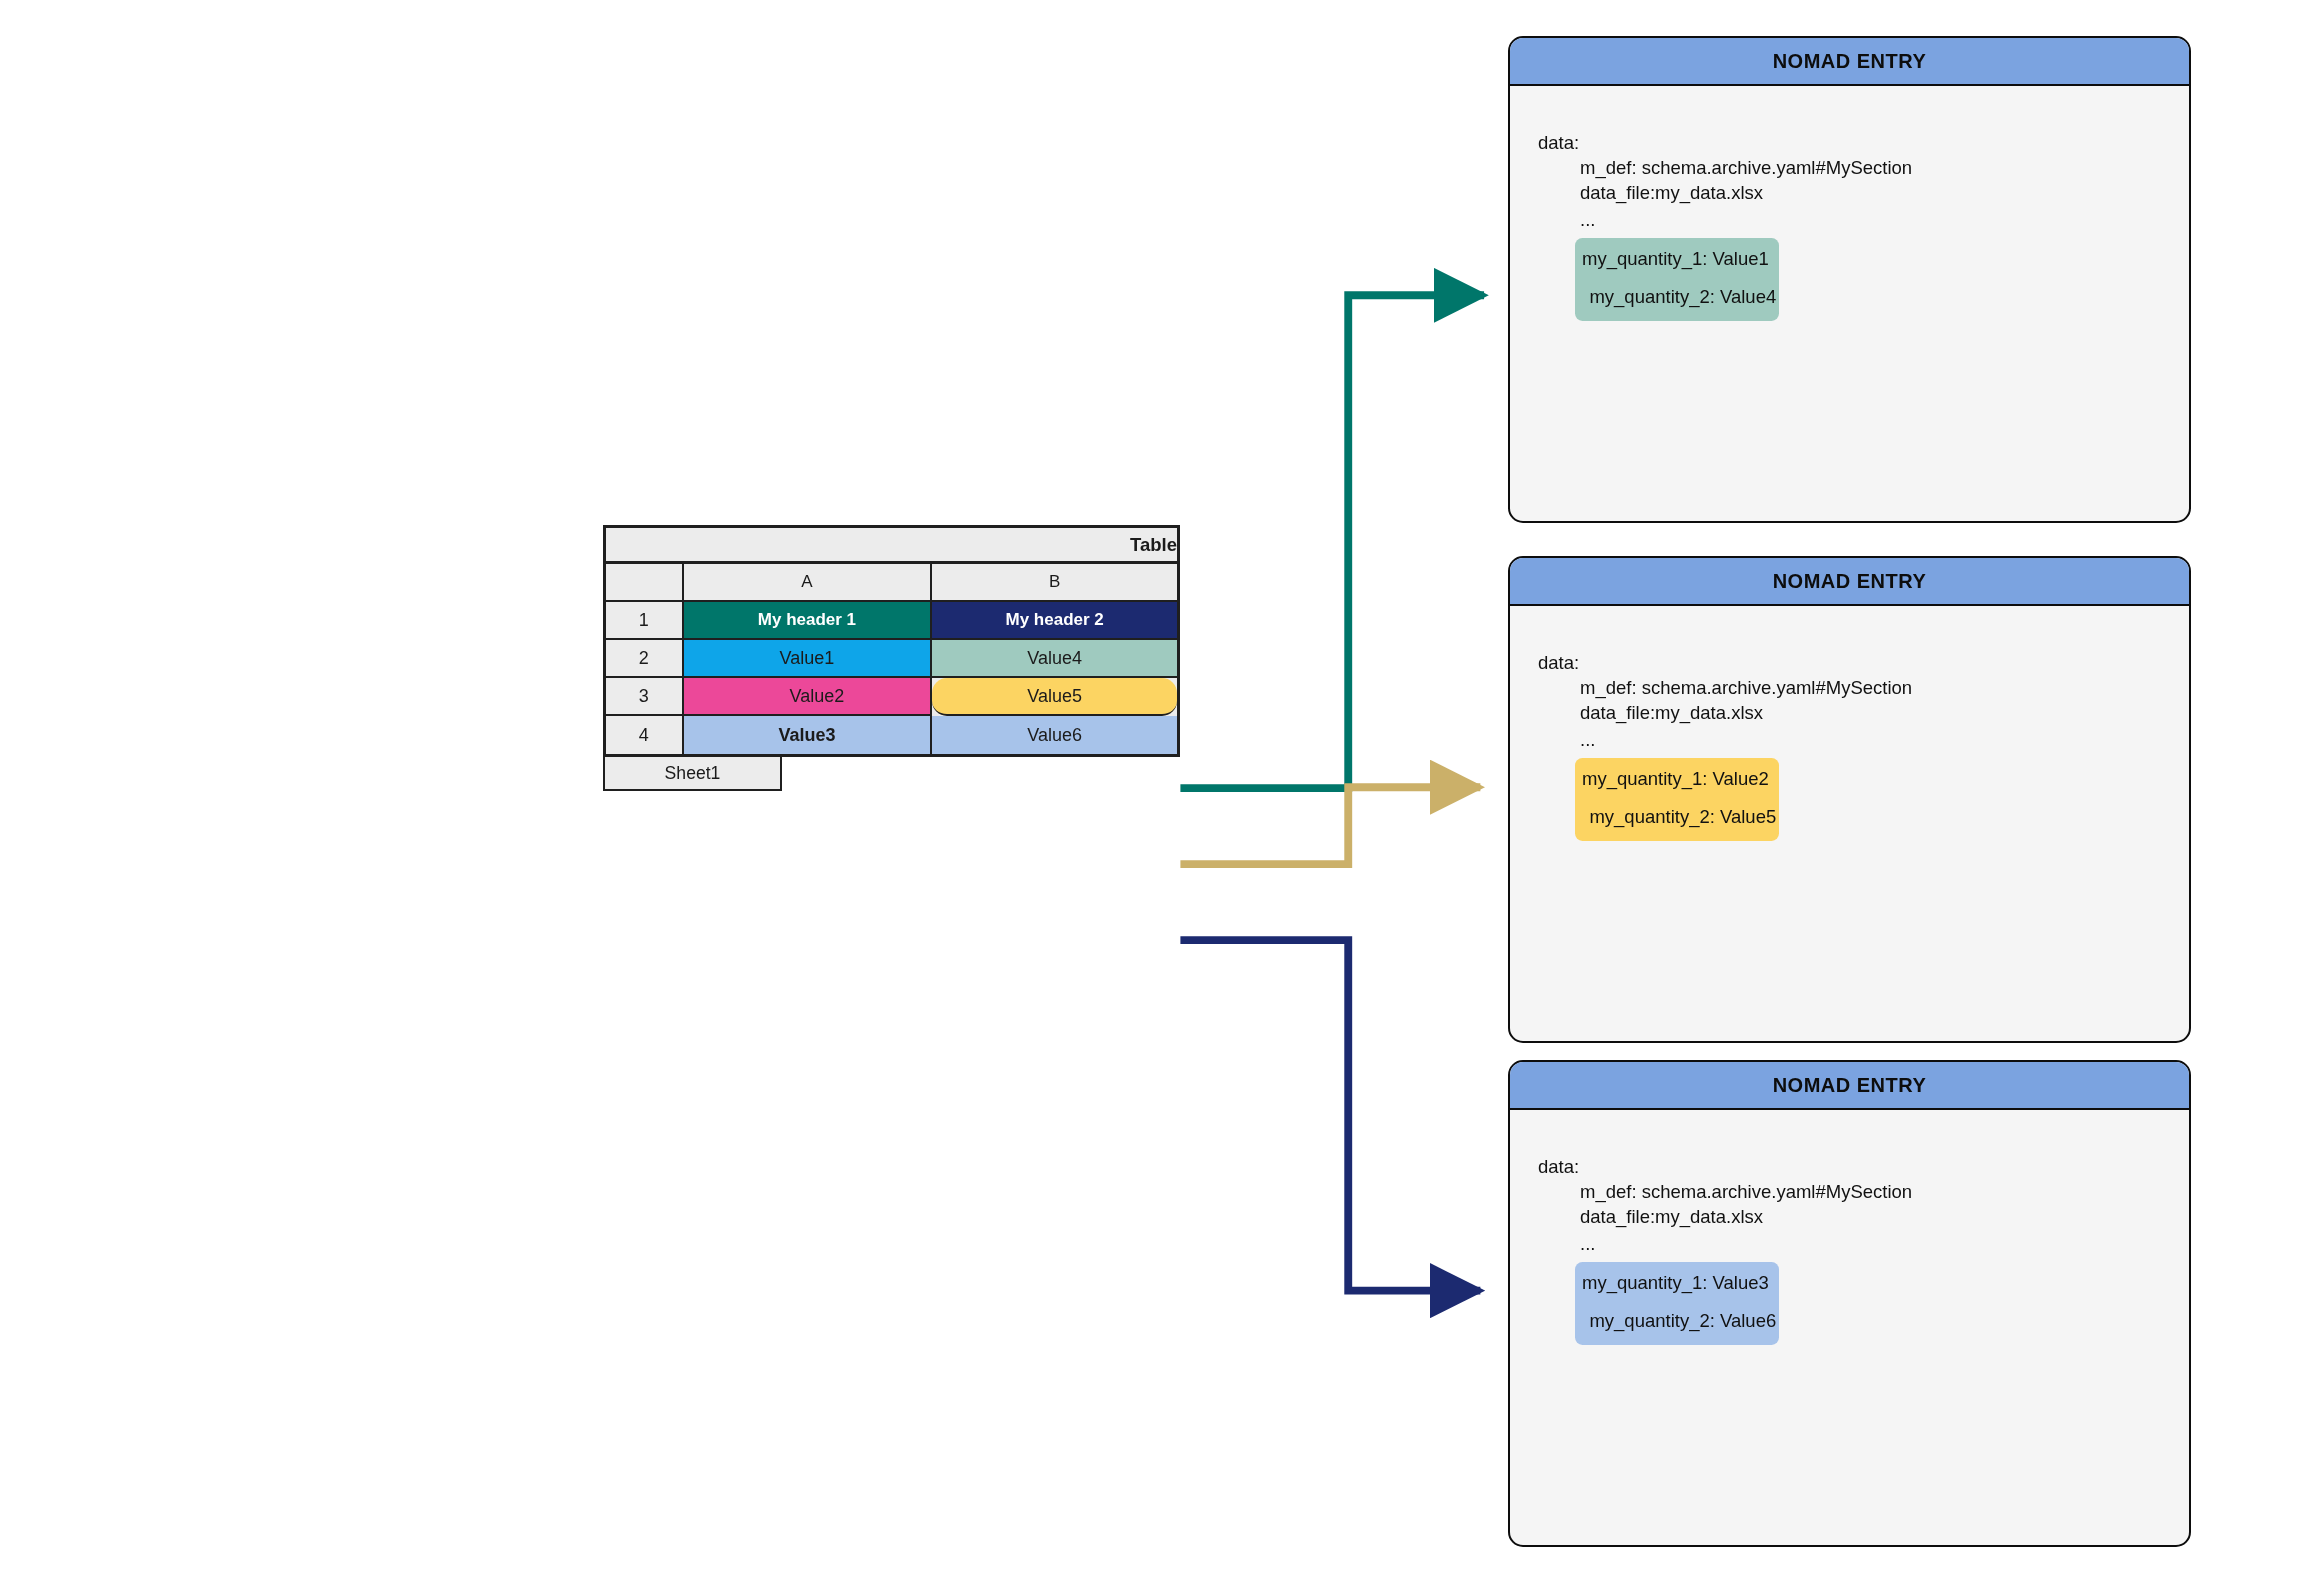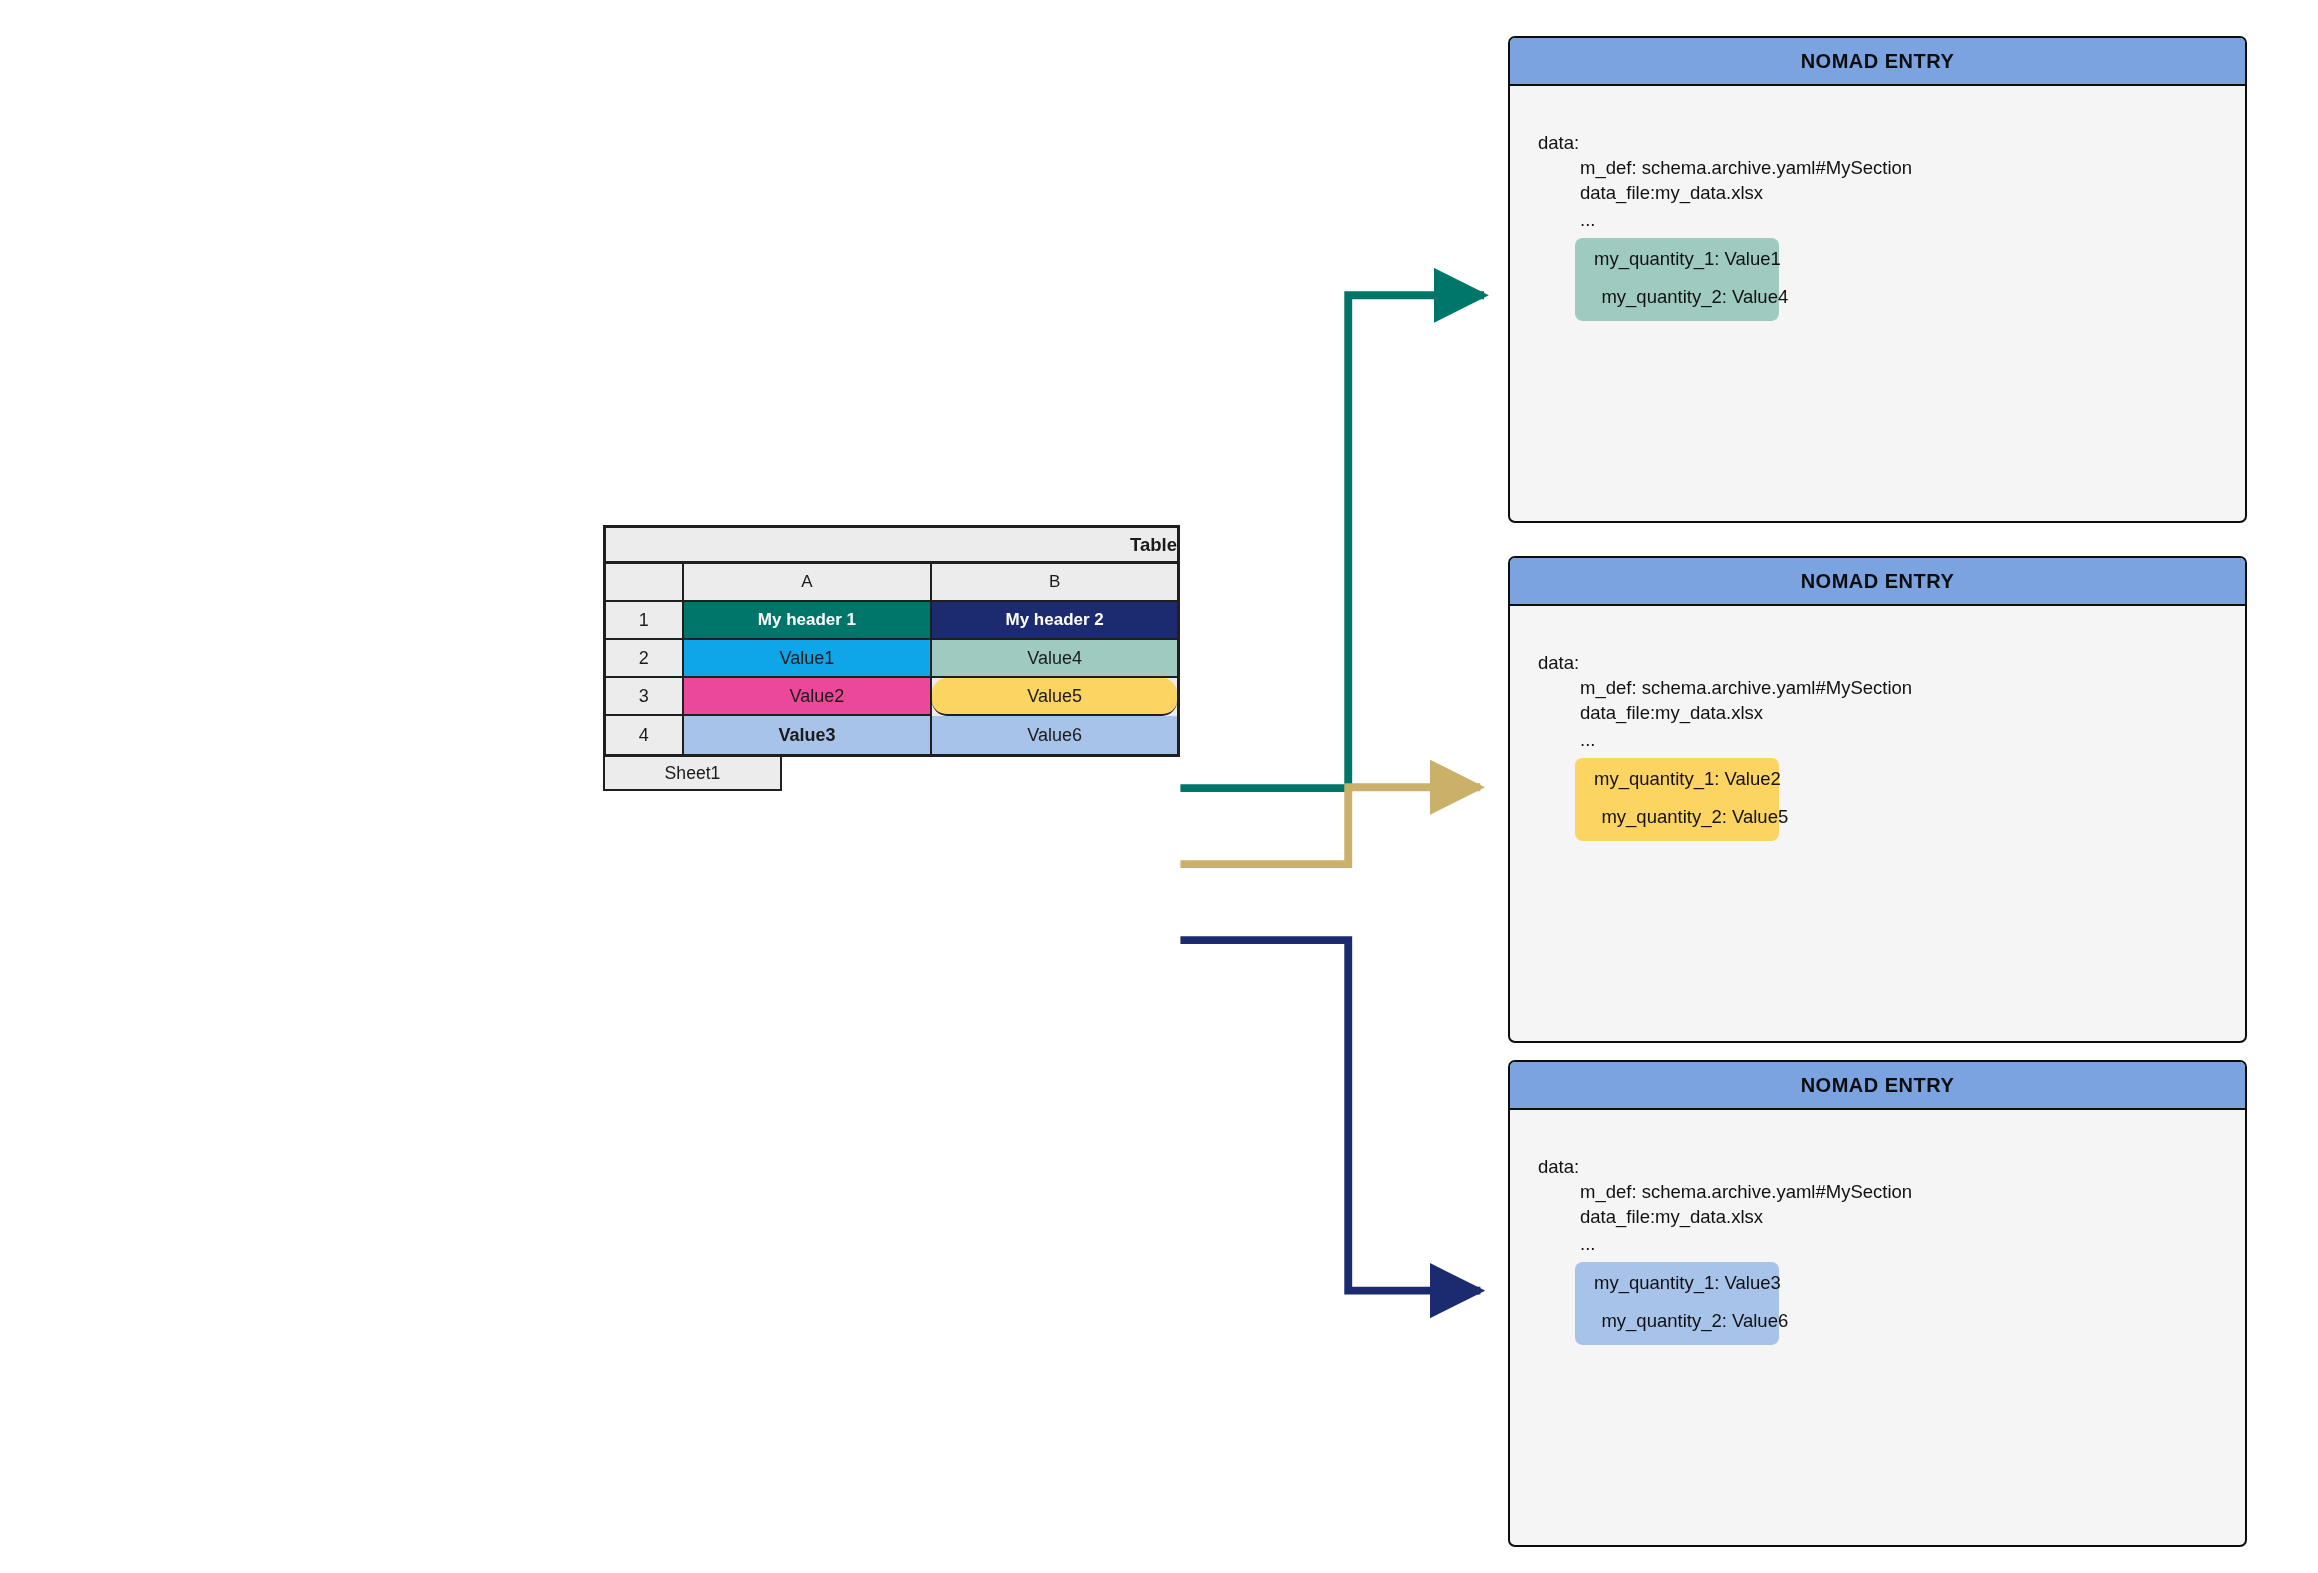--- a/index.html
+++ b/index.html
@@ -86,24 +86,24 @@
     align-items: center;
     justify-content: center;
     font-size: 17.6px;
     color: #1b1b1b;
   }
 
   
   .entry-card {
     position: absolute;
     left: 1508px;
-    width: 739px;
+    width: 683px;
     box-sizing: border-box;
     border: 2.8px solid #0d0d0d;
-    border-radius: 7px;
+    border-radius: 15px;
     background: #f5f5f5;
     overflow: hidden;
   }
   .card-header {
     height: 46px;
     background: #7ba3e0;
     border-bottom: 2.8px solid #0d0d0d;
     display: flex;
     align-items: center;
     justify-content: center;
@@ -128,21 +128,21 @@
     left: 70px;
     font-size: 18.5px;
     color: #111111;
     white-space: nowrap;
   }
   .quantity-box {
     position: absolute;
     left: 65px;
     width: 204px;
     border-radius: 7.4px;
-    padding: 12px 11px 14px 19px;
+    padding: 12px 11px 14px 7px;
     box-sizing: border-box;
   }
   .q-line {
     font-size: 18.5px;
     color: #111111;
     white-space: nowrap;
     line-height: 1.0;
   }
   .q-line.second { margin-top: 19.5px; padding-left: 7.4px; }
 </style>

